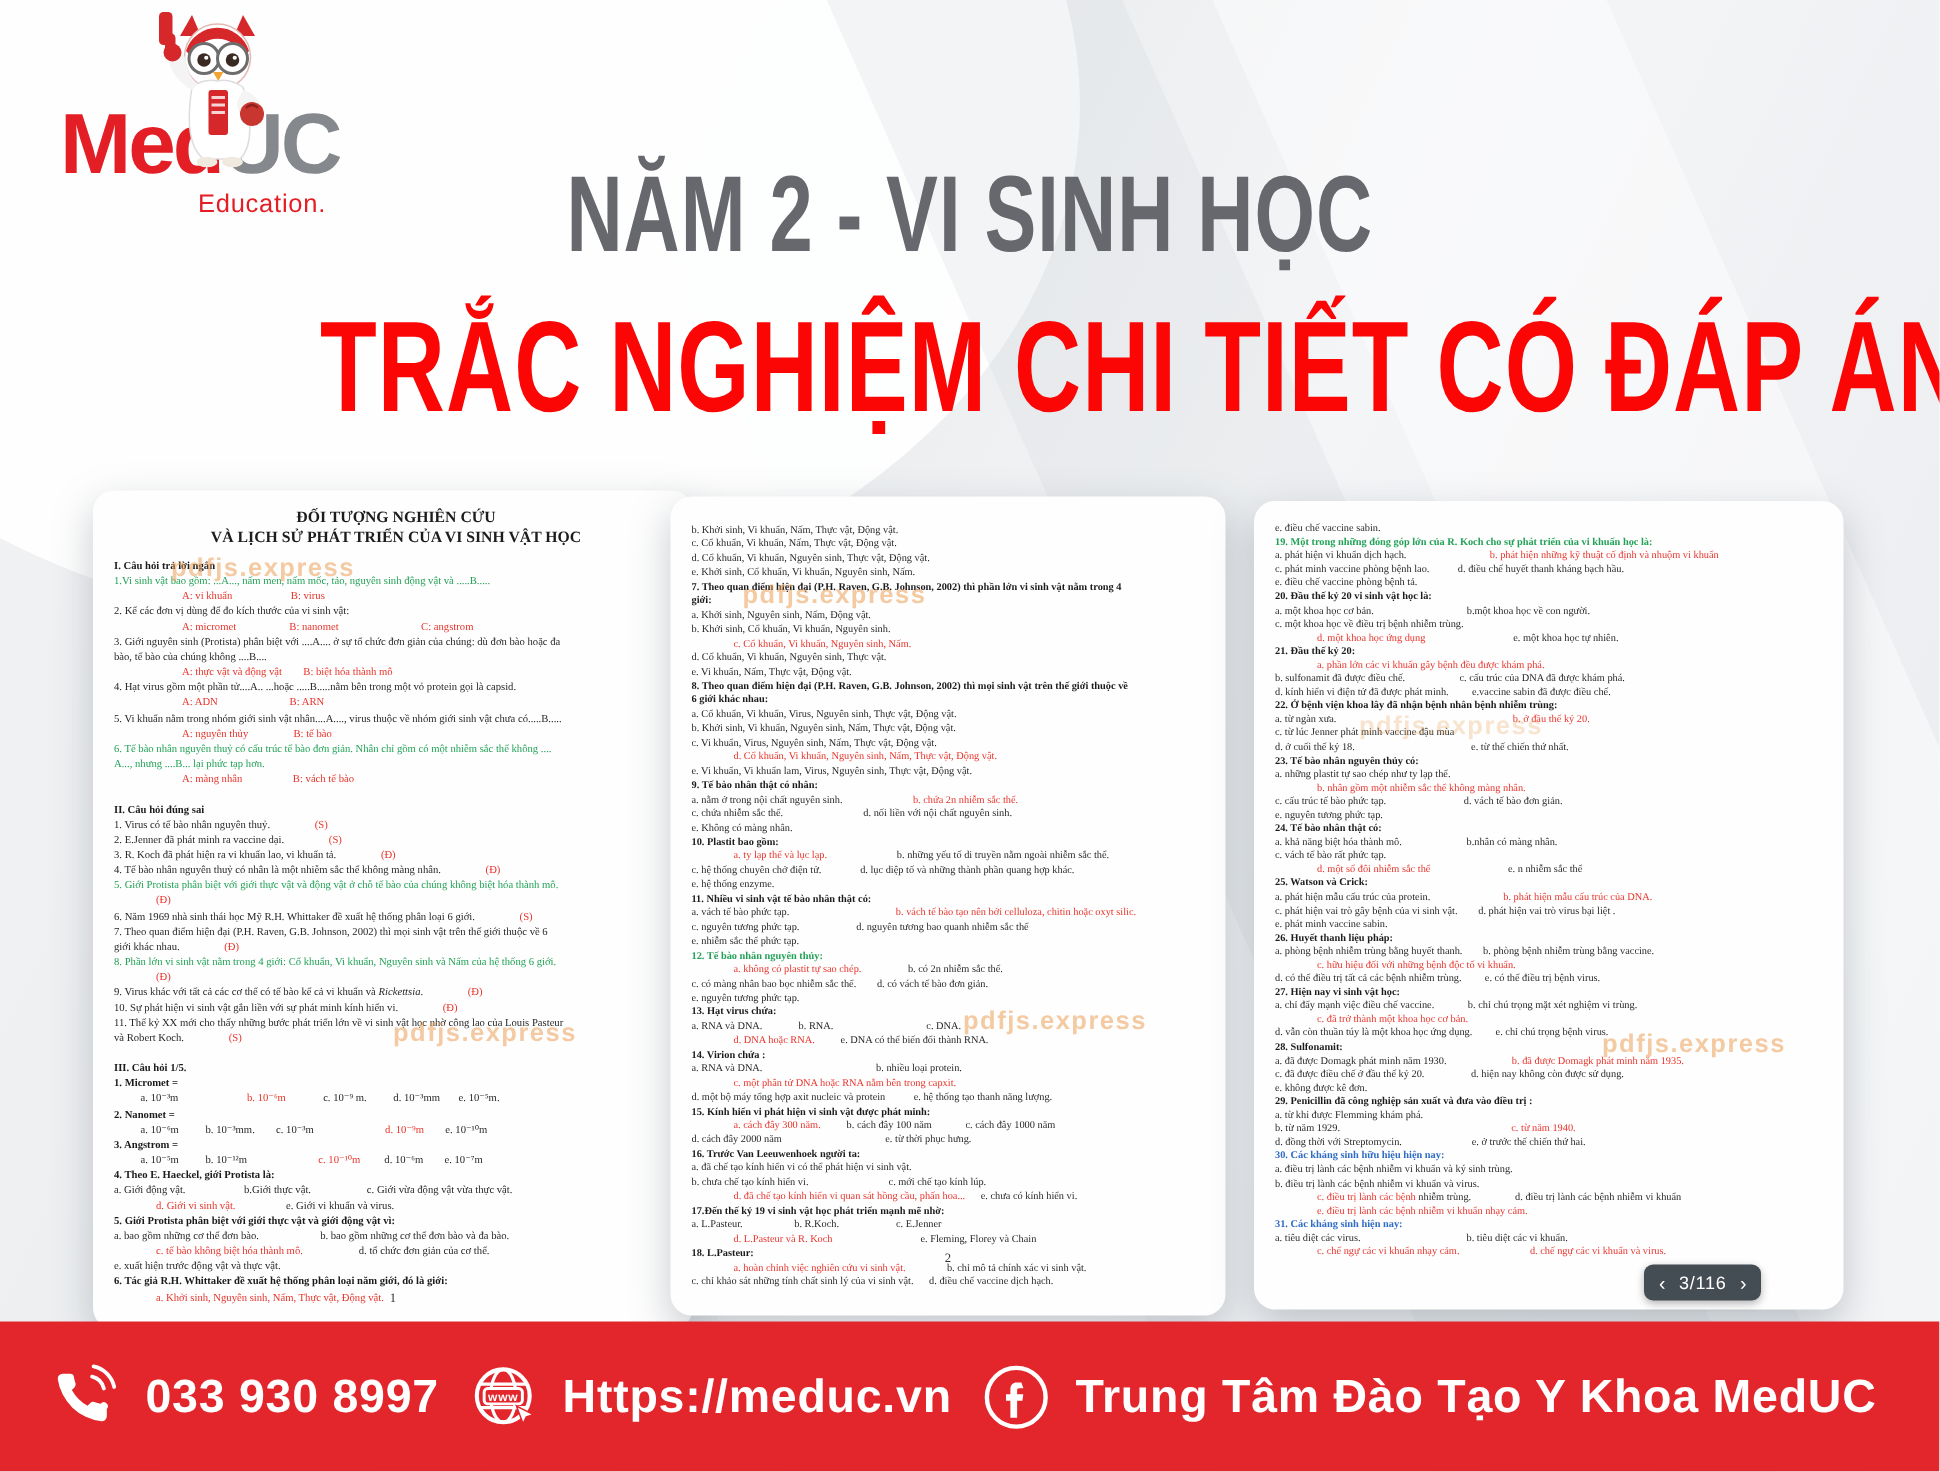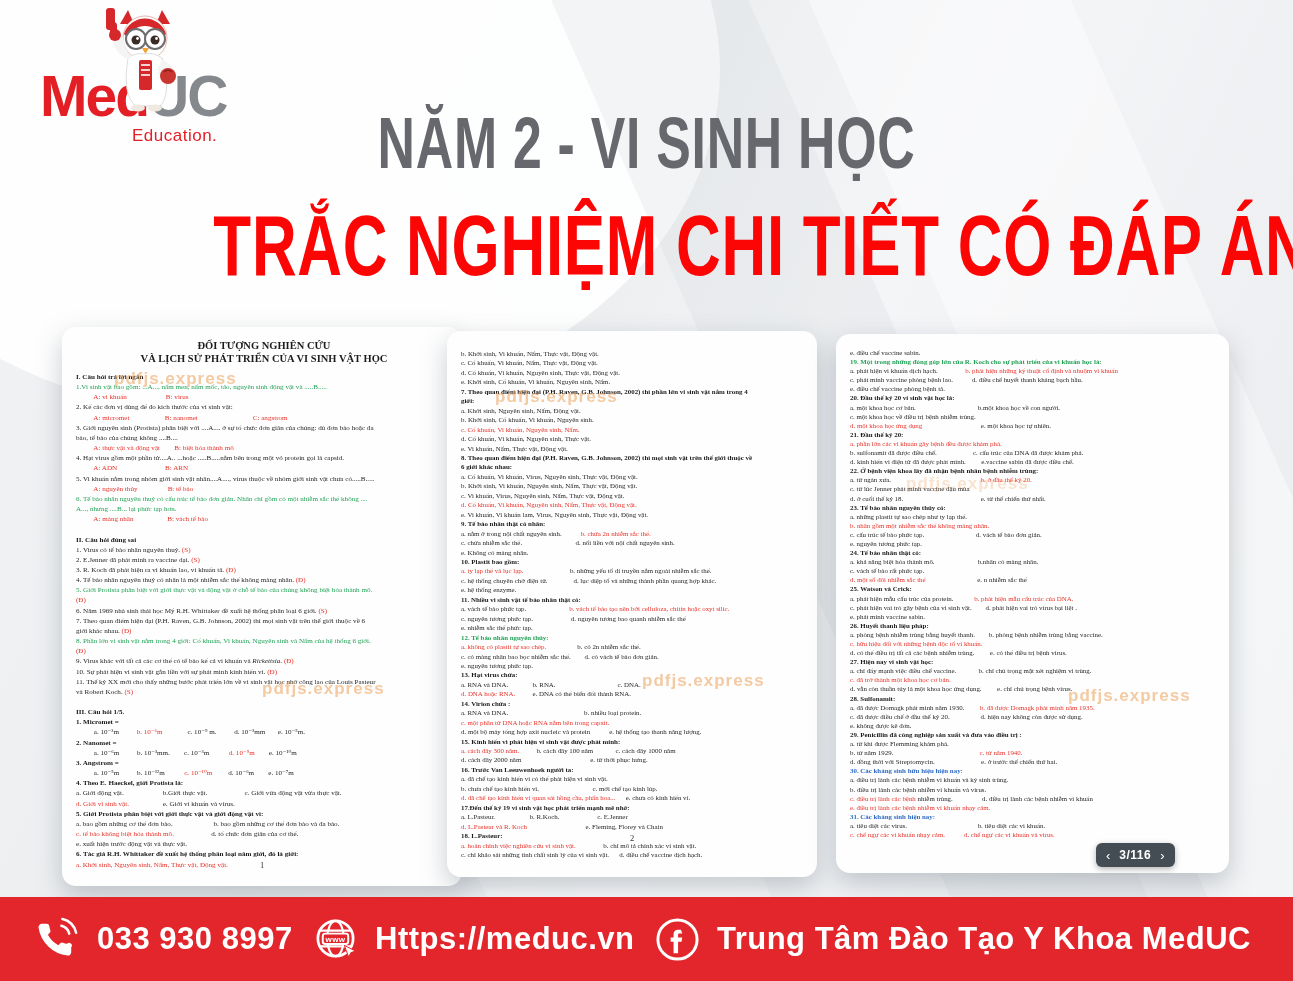--- a/index.html
+++ b/index.html
@@ -35,41 +35,41 @@
   .page2 .pbody{top:18px;}
   .page3 .pbody{top:14px;}
   .ptitle{text-align:center;font-weight:bold;font-size:10.5px;line-height:13px;margin-bottom:7px;color:#1c1c1c;
           font-family:"Liberation Serif","DejaVu Serif",serif;}
   .ln{white-space:pre;overflow:hidden;}
   .page1 .ln{font-size:7.1px;line-height:10.15px;}
   .page2 .ln{font-size:6.9px;line-height:9.45px;}
   .page3 .ln{font-size:6.9px;line-height:9.1px;}
   .sk{color:#272727;} .si{color:#272727;font-style:italic;}
   .sh{color:#1b1b1b;font-weight:bold;}
-  .sr{color:#e8332a;}
+  .sr{color:#e8332a;margin-left:28px;}
   .sg{color:#23a257;}
   .sG{color:#23a257;font-weight:bold;}
   .su{color:#2e6bc4;font-weight:bold;}
   .pnum{position:absolute;left:0;right:0;text-align:center;font-size:8.5px;color:#333;
         font-family:"Liberation Serif","DejaVu Serif",serif;}
   .page1 .pnum{bottom:16px;} .page2 .pnum{bottom:34px;}
   .wm{position:absolute;font-size:17px;font-weight:bold;color:rgba(235,158,85,.55);letter-spacing:1px;pointer-events:none;}
   .wm-a{left:52px;top:42px;} .wm-b{left:200px;top:352px;}
   .wm-c{left:48px;top:56px;} .wm-d{left:195px;top:340px;}
   .wm-e{left:70px;top:140px;color:rgba(235,158,85,.28);} .wm-f{left:232px;top:352px;}
 
   
   .pager{position:absolute;left:1096px;top:843px;height:24px;background:#454d54;border-radius:6px;
          display:flex;align-items:center;gap:9px;padding:0 10px;color:#fff;font-size:12px;
          box-shadow:0 2px 6px rgba(0,0,0,.3);}
   .pager .arrow{cursor:pointer;font-size:13px;line-height:1;}
-  .pager .lbl{font-weight:bold;letter-spacing:.5px;}
-
-  
-  .footer{position:absolute;left:0;right:0;bottom:0;height:84px;background:#e2262c;
+  .pager .lbl{font-weight:normal;letter-spacing:.5px;}
+
+  
+  .footer{position:absolute;left:0;right:0;bottom:0;height:100px;background:#e2262c;
           display:flex;align-items:center;justify-content:space-between;padding:0 42px 0 34px;box-sizing:border-box;}
   .fgroup{display:flex;align-items:center;gap:16px;color:#fff;font-weight:bold;font-size:31px;letter-spacing:.5px;}
   .ficon{width:47px;height:47px;flex:0 0 auto;}
 </style>
 </head>
 <body>
 
 <div class="blob"></div>
 <div class="stripe s1"></div>
 <div class="stripe s2"></div>

